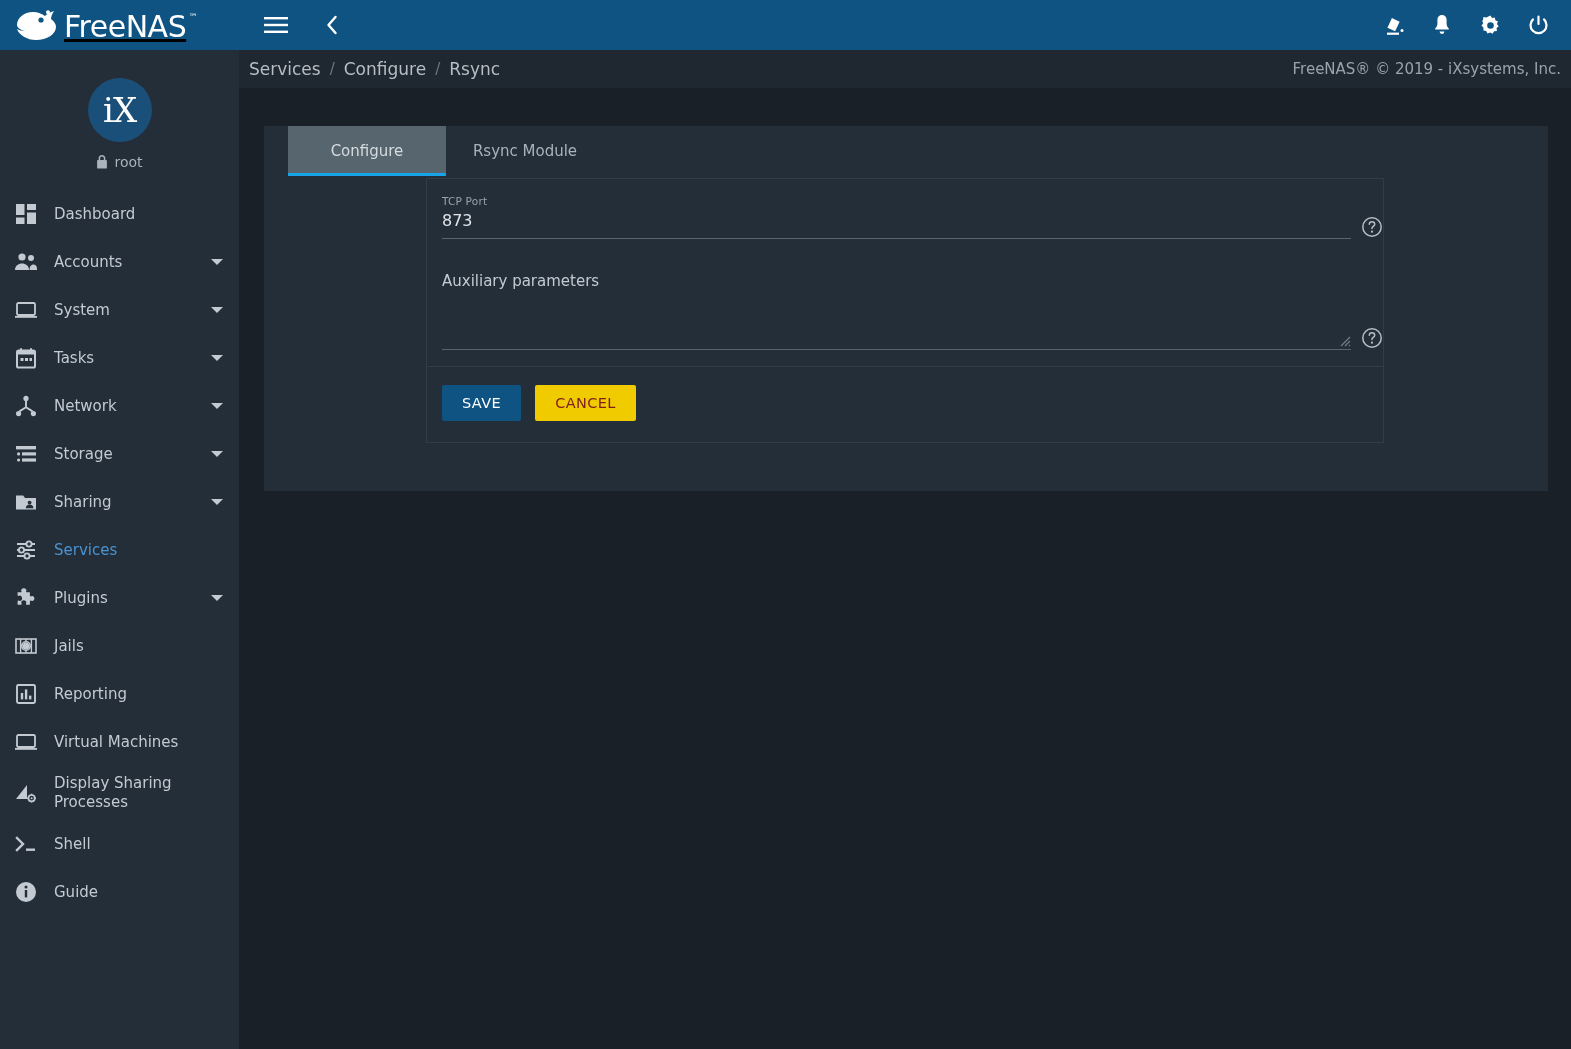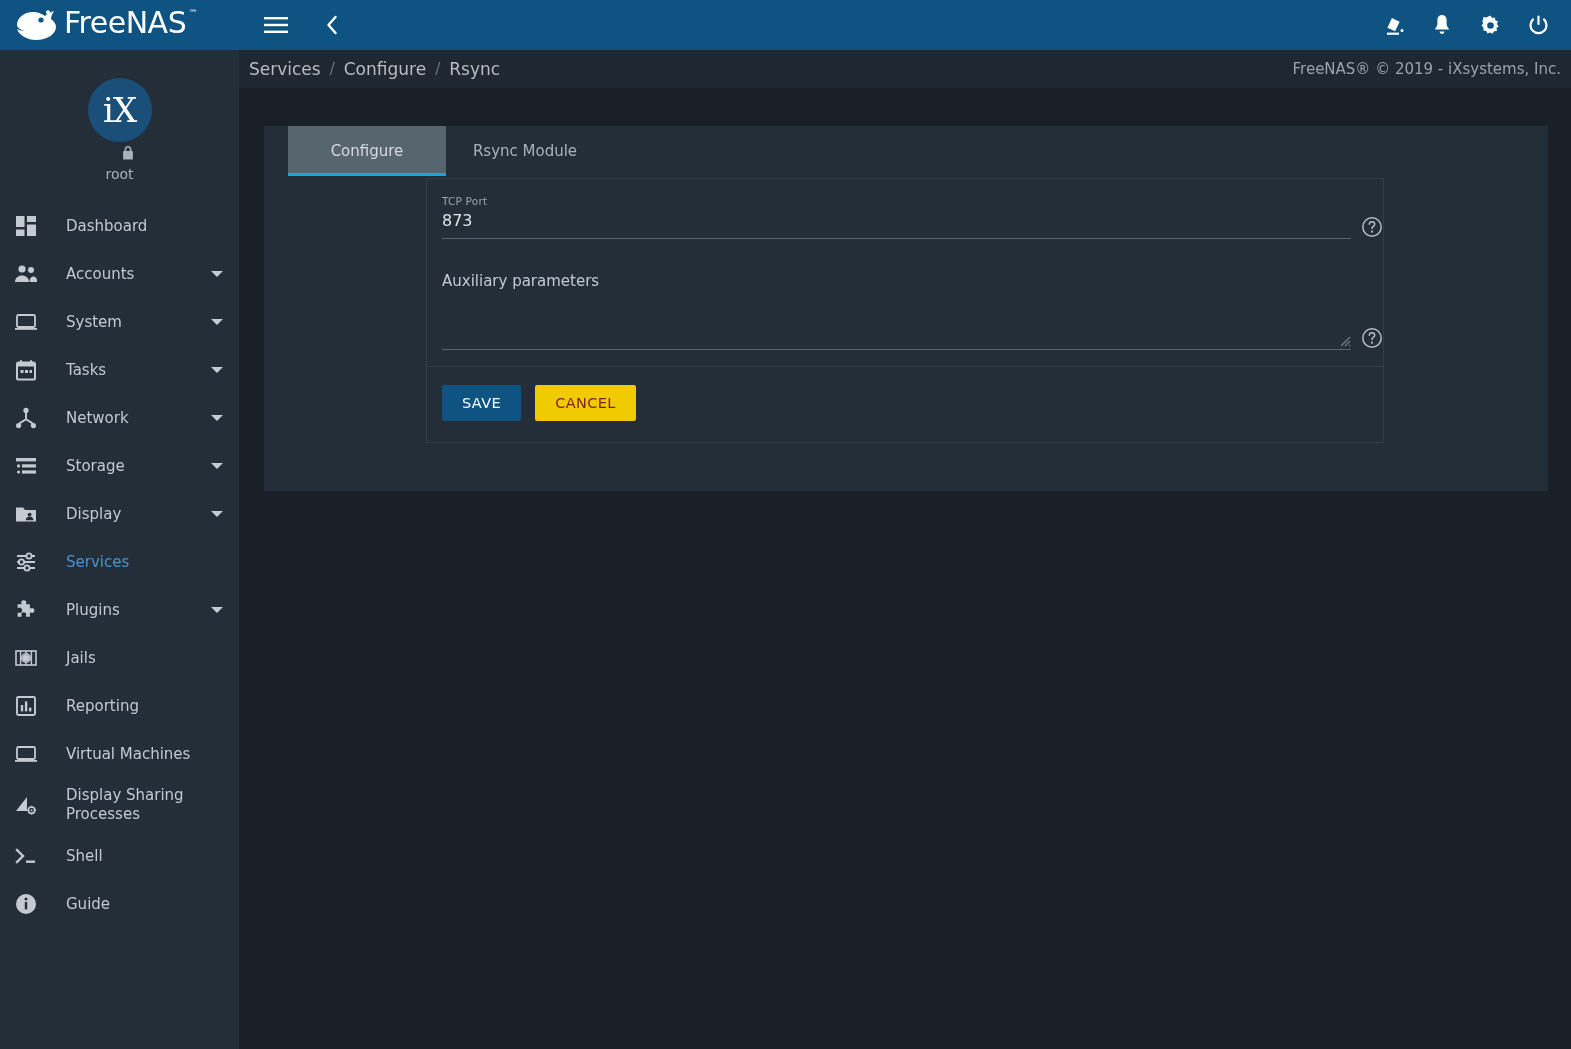--- a/index.html
+++ b/index.html
@@ -15,21 +15,21 @@
   .sidebar {
     position: absolute; left: 0; top: 0;
     width: 239px; height: 1049px;
     background: #242e38;
     overflow: hidden;
   }
   .brand {
     height: 50px; background: #0f5382;
     display: flex; align-items: center; padding-left: 14px;
   }
-  .brand-logo { display: flex; align-items: flex-start; gap: 6px; }
+  .brand-logo { display: flex; align-items: flex-end; gap: 6px; text-decoration: underline; }
   .brand-fish { width: 44px; height: 34px; flex: 0 0 auto; }
   .brand-text {
     color: #fff; font-size: 30px; font-weight: 400;
     letter-spacing: -0.5px; position: relative; line-height: 1;
   }
   .brand-tm {
     position: absolute; top: 1px; right: -11px;
     font-size: 9px; color: #fff;
   }
   .user-block {
@@ -41,31 +41,31 @@
     background: #1a4f7a;
     transform: rotate(-22deg);
     display: flex; align-items: center; justify-content: center;
   }
   .ix-text {
     transform: rotate(22deg);
     color: #fff; font-size: 34px; line-height: 1;
     font-family: "DejaVu Serif", serif; letter-spacing: -1px;
   }
   .user-row {
-    margin-top: 4px; display: flex; align-items: flex-end; gap: 6px;
-    color: #a9b2ba; font-size: 14px; flex-direction: column;
+    margin-top: 12px; display: flex; align-items: center; gap: 6px;
+    color: #a9b2ba; font-size: 14px;
   }
   .lock-ico { width: 12px; height: 14px; }
 
   .menu { padding-top: 6px; }
   .menu-item {
     display: flex; align-items: center;
     height: 48px; padding: 0 16px 0 14px;
     color: #c3cad1; font-size: 15px;
-    cursor: pointer; position: relative; gap: 12px;
+    cursor: pointer; position: relative;
   }
   .menu-item.tall { height: 54px; }
   .menu-item.active { color: #4a93d1; }
   .menu-ico {
     width: 24px; height: 24px; flex: 0 0 24px;
     margin-right: 16px;
     display: flex; align-items: center; justify-content: center;
   }
   .menu-ico svg { display: block; }
   .menu-label { flex: 1 1 auto; line-height: 1.25; }
@@ -306,21 +306,21 @@
 
 
       <div class="menu-item">
         <span class="menu-ico">
           <svg width="22" height="22" viewBox="0 0 22 22">
               <path d="M1 4.6h7.2l1.8 2.4H21v11.4H1z" fill="#c3cad1"></path>
               <circle cx="14.6" cy="11.6" r="1.9" fill="#242e38"></circle>
               <path d="M10.8 17.2c0-2.3 1.7-3.6 3.8-3.6s3.8 1.3 3.8 3.6z" fill="#242e38"></path>
             </svg>
         </span>
-        <span class="menu-label">Display</span>
+        <span class="menu-label">Sharing</span>
         <span class="caret"></span>
       </div>
 
       <div class="menu-item active">
         <span class="menu-ico">
           <svg width="22" height="22" viewBox="0 0 22 22">
               <path d="M2 5h18M2 11h18M2 17h18" stroke="#c3cad1" stroke-width="1.9"></path>
               <circle cx="14" cy="5" r="2.6" fill="#242e38" stroke="#c3cad1" stroke-width="1.9"></circle>
               <circle cx="6.5" cy="11" r="2.6" fill="#242e38" stroke="#c3cad1" stroke-width="1.9"></circle>
               <circle cx="12" cy="17" r="2.6" fill="#242e38" stroke="#c3cad1" stroke-width="1.9"></circle>

